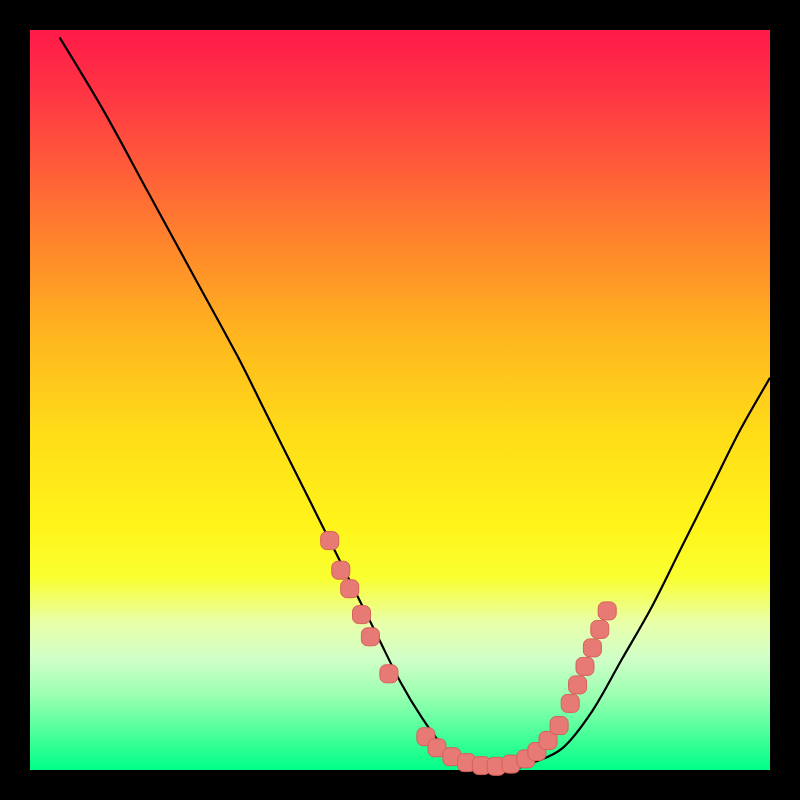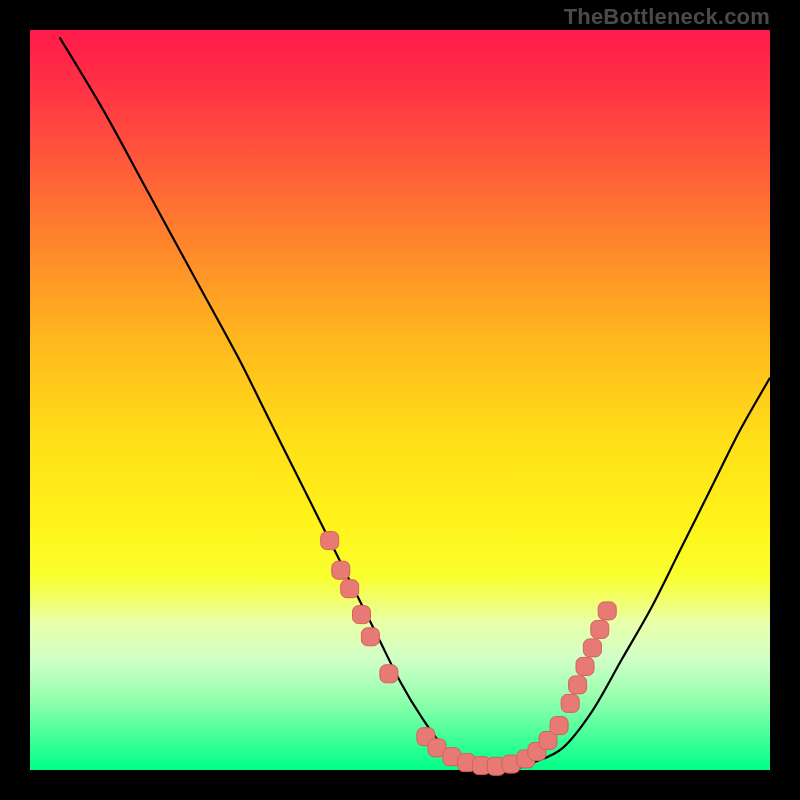--- a/index.html
+++ b/index.html
@@ -54,21 +54,20 @@
     width: 740px;
     height: 740px;
     overflow: visible;
   }
 </style>
 </head>
 <body>
 
 <div class="container">
   <div class="plot-area"></div>
-  <div class="watermark">TheBottleneck.com</div>
   <svg class="curve" viewBox="0 0 740 740" preserveAspectRatio="none">
     <path id="curve-path" fill="none" stroke="#000000" stroke-width="2.2" d="M 29.6 7.4 C 37.0 19.7, 59.2 55.5, 74.0 81.4 C 88.8 107.3, 103.6 135.7, 118.4 162.8 C 133.2 189.9, 148.0 217.1, 162.8 244.2 C 177.6 271.3, 194.9 302.2, 207.2 325.6 C 219.5 349.0, 226.9 365.1, 236.8 384.8 C 246.7 404.5, 256.5 424.3, 266.4 444.0 C 276.3 463.7, 286.1 483.5, 296.0 503.2 C 305.9 522.9, 317.0 545.1, 325.6 562.4 C 334.2 579.7, 340.4 592.0, 347.8 606.8 C 355.2 621.6, 362.6 637.6, 370.0 651.2 C 377.4 664.8, 384.8 677.1, 392.2 688.2 C 399.6 699.3, 407.0 710.4, 414.4 717.8 C 421.8 725.2, 429.2 728.9, 436.6 732.6 C 444.0 736.3, 451.4 738.8, 458.8 740.0 C 466.2 741.2, 473.6 741.2, 481.0 740.0 C 488.4 738.8, 494.6 736.3, 503.2 732.6 C 511.8 728.9, 522.9 726.4, 532.8 717.8 C 542.7 709.2, 552.5 695.6, 562.4 680.8 C 572.3 666.0, 582.1 646.3, 592.0 629.0 C 601.9 611.7, 611.7 595.7, 621.6 577.2 C 631.5 558.7, 641.3 537.7, 651.2 518.0 C 661.1 498.3, 670.9 478.5, 680.8 458.8 C 690.7 439.1, 700.5 418.1, 710.4 399.6 C 720.3 381.1, 735.1 356.4, 740.0 347.8"></path>
     <g id="markers">
         <rect x="290.7" y="501.6" width="18" height="18" rx="6" ry="6" fill="#e77a74" stroke="#d65f5a" stroke-width="1"></rect>
         <rect x="301.8" y="531.2" width="18" height="18" rx="6" ry="6" fill="#e77a74" stroke="#d65f5a" stroke-width="1"></rect>
         <rect x="310.7" y="549.7" width="18" height="18" rx="6" ry="6" fill="#e77a74" stroke="#d65f5a" stroke-width="1"></rect>
         <rect x="322.5" y="575.6" width="18" height="18" rx="6" ry="6" fill="#e77a74" stroke="#d65f5a" stroke-width="1"></rect>
         <rect x="331.4" y="597.8" width="18" height="18" rx="6" ry="6" fill="#e77a74" stroke="#d65f5a" stroke-width="1"></rect>
         <rect x="349.9" y="634.8" width="18" height="18" rx="6" ry="6" fill="#e77a74" stroke="#d65f5a" stroke-width="1"></rect>
         <rect x="386.9" y="697.7" width="18" height="18" rx="6" ry="6" fill="#e77a74" stroke="#d65f5a" stroke-width="1"></rect>

